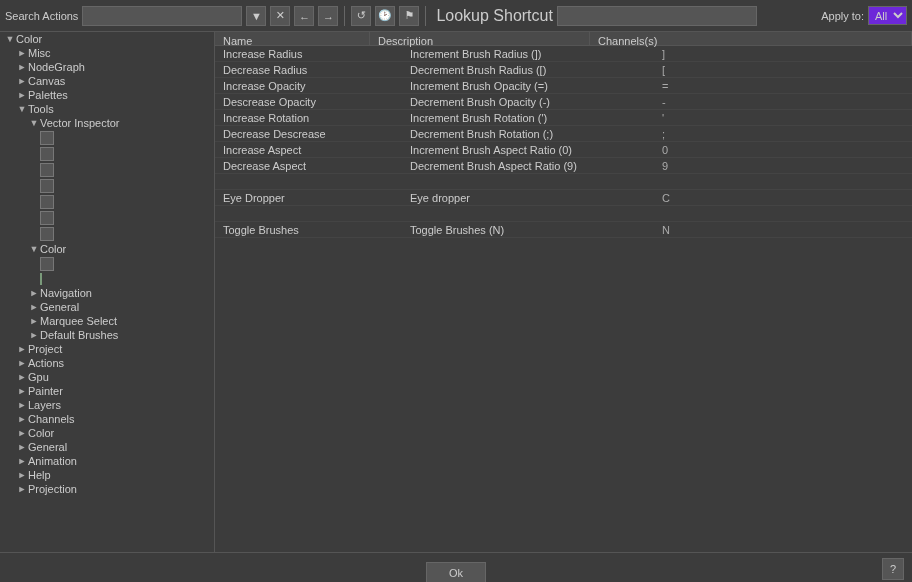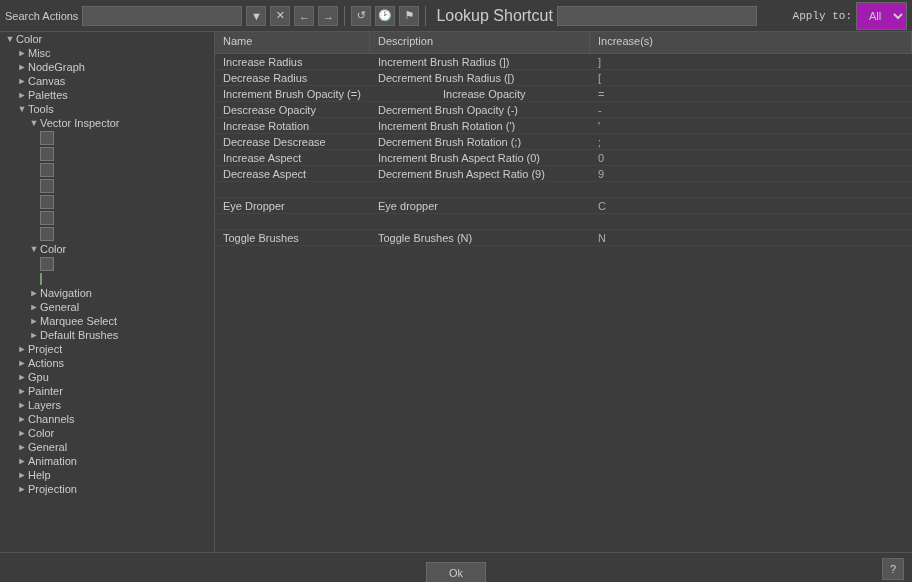--- a/index.html
+++ b/index.html
@@ -64,28 +64,28 @@
     .lookup-label { color: #ccc; font-size: 16px; margin-left: 4px; }
     .lookup-input {
       background: #555;
       border: 1px solid #666;
       color: #ccc;
       height: 20px;
       width: 200px;
       font-size: 11px;
       padding: 1px 4px;
     }
-    .apply-label { color: #ccc; font-size: 11px; margin-left: 4px; font-family: Liberation Mono, monospace; }
+    .apply-label { color: #ccc; font-size: 11px; margin-left: 4px; }
     .apply-select {
-      background: #a21caf;
-      border: 1px solid #666;
-      color: #ccc;
-      height: 28px;
-      font-size: 11px;
-      padding: 1px 8px;
+      background: #6d28d9;
+      border: 1px solid #666;
+      color: #ccc;
+      height: 19px;
+      font-size: 11px;
+      padding: 1px 2px;
     }
 
     
     .main-content {
       display: flex;
       height: calc(582px - 32px - 30px);
       overflow: hidden;
     }
 
     
@@ -139,21 +139,21 @@
       overflow: hidden;
       display: flex;
       flex-direction: column;
     }
 
     
     .col-headers {
       display: flex;
       background: #4a4a4a;
       border-bottom: 1px solid #555;
-      height: 22px;
+      height: 14px;
       flex-shrink: 0;
     }
     .col-header {
       padding: 3px 8px;
       color: #cccccc;
       font-size: 11px;
       border-right: 1px solid #555;
     }
     .col-name { width: 155px; }
     .col-desc { width: 220px; }
@@ -167,20 +167,21 @@
     }
     .data-rows::-webkit-scrollbar { width: 8px; }
     .data-rows::-webkit-scrollbar-track { background: #3c3c3c; }
     .data-rows::-webkit-scrollbar-thumb { background: #666; }
 
     .data-row {
       display: flex;
       align-items: center;
       height: 16px;
       border-bottom: 1px solid #444;
+      gap: 32px;
     }
     .cell {
       padding: 1px 8px;
       font-size: 11px;
       color: #cccccc;
       overflow: hidden;
       text-overflow: ellipsis;
       white-space: nowrap;
     }
     .cell-name { width: 155px; }
@@ -397,40 +398,40 @@
       <div class="tree-expand">►</div>
       <span class="tree-text">Projection</span>
     </div>
   </div>
 
   <div class="content-panel">
 
     <div class="col-headers">
       <div class="col-header col-name">Name</div>
       <div class="col-header col-desc">Description</div>
-      <div class="col-header col-shortcut">Increase(s)</div>
+      <div class="col-header col-shortcut">Channels(s)</div>
     </div>
 
     <div class="data-rows">
 
       <div class="data-row">
         <div class="cell cell-name">Increase Radius</div>
         <div class="cell cell-desc">Increment Brush Radius  (])</div>
         <div class="cell cell-shortcut">]</div>
       </div>
 
       <div class="data-row">
         <div class="cell cell-name">Decrease Radius</div>
         <div class="cell cell-desc">Decrement Brush Radius  ([)</div>
         <div class="cell cell-shortcut">[</div>
       </div>
 
       <div class="data-row">
+        <div class="cell cell-name">Increase Opacity</div>
         <div class="cell cell-desc">Increment Brush Opacity  (=)</div>
-        <div class="cell cell-name">Increase Opacity</div>
         <div class="cell cell-shortcut">=</div>
       </div>
 
       <div class="data-row">
         <div class="cell cell-name">Descrease Opacity</div>
         <div class="cell cell-desc">Decrement Brush Opacity  (-)</div>
         <div class="cell cell-shortcut">-</div>
       </div>
 
       <div class="data-row">

